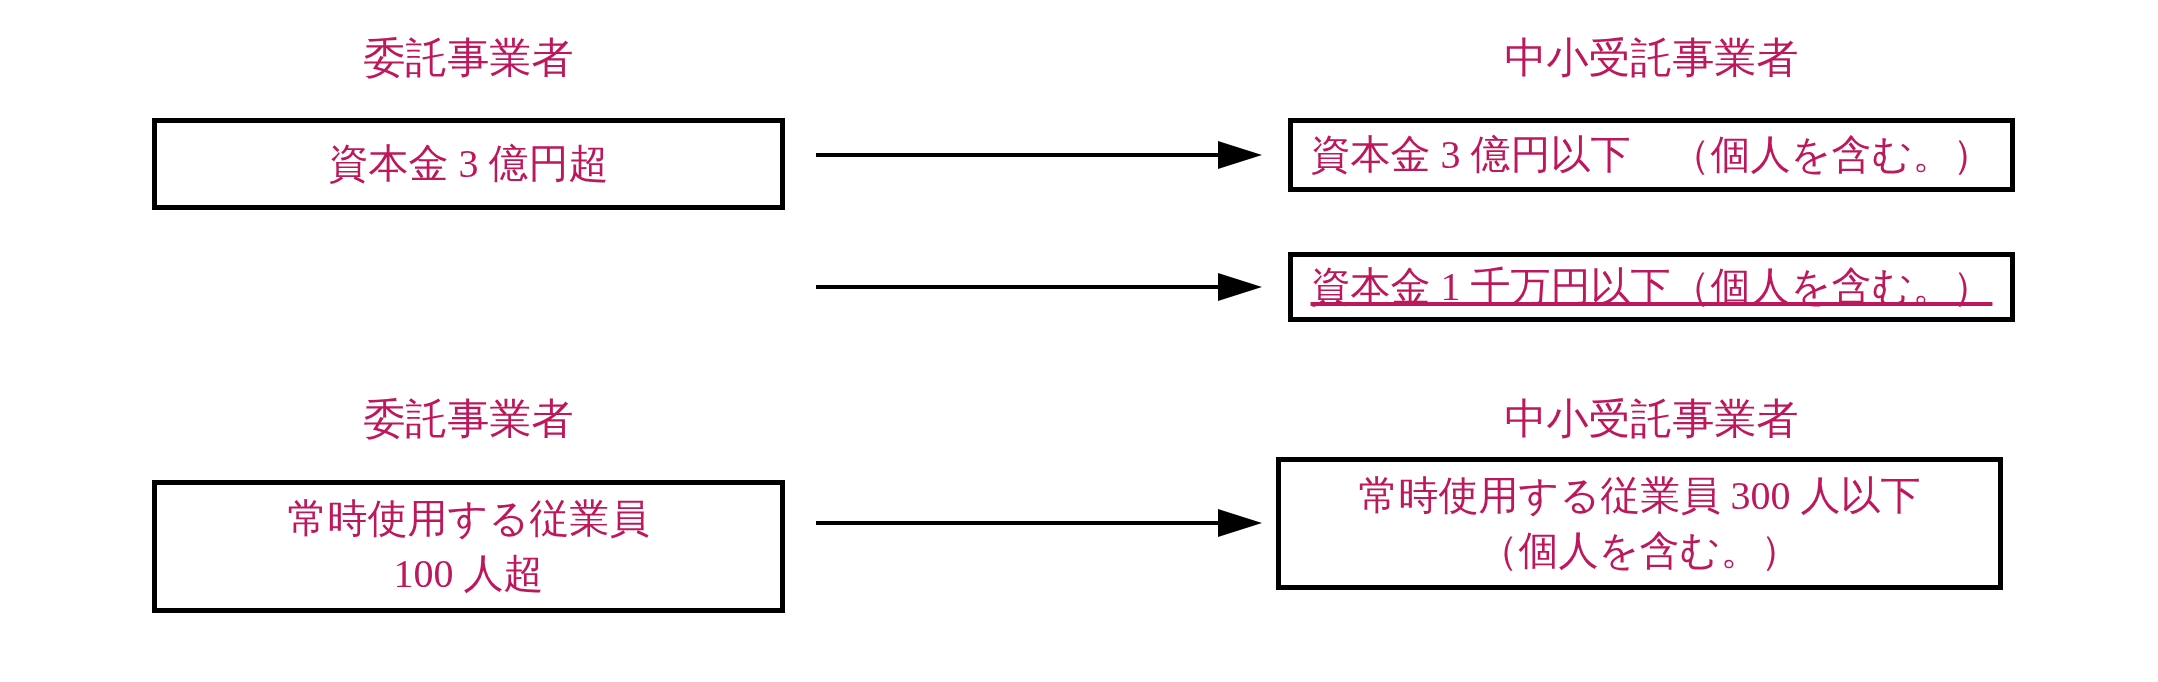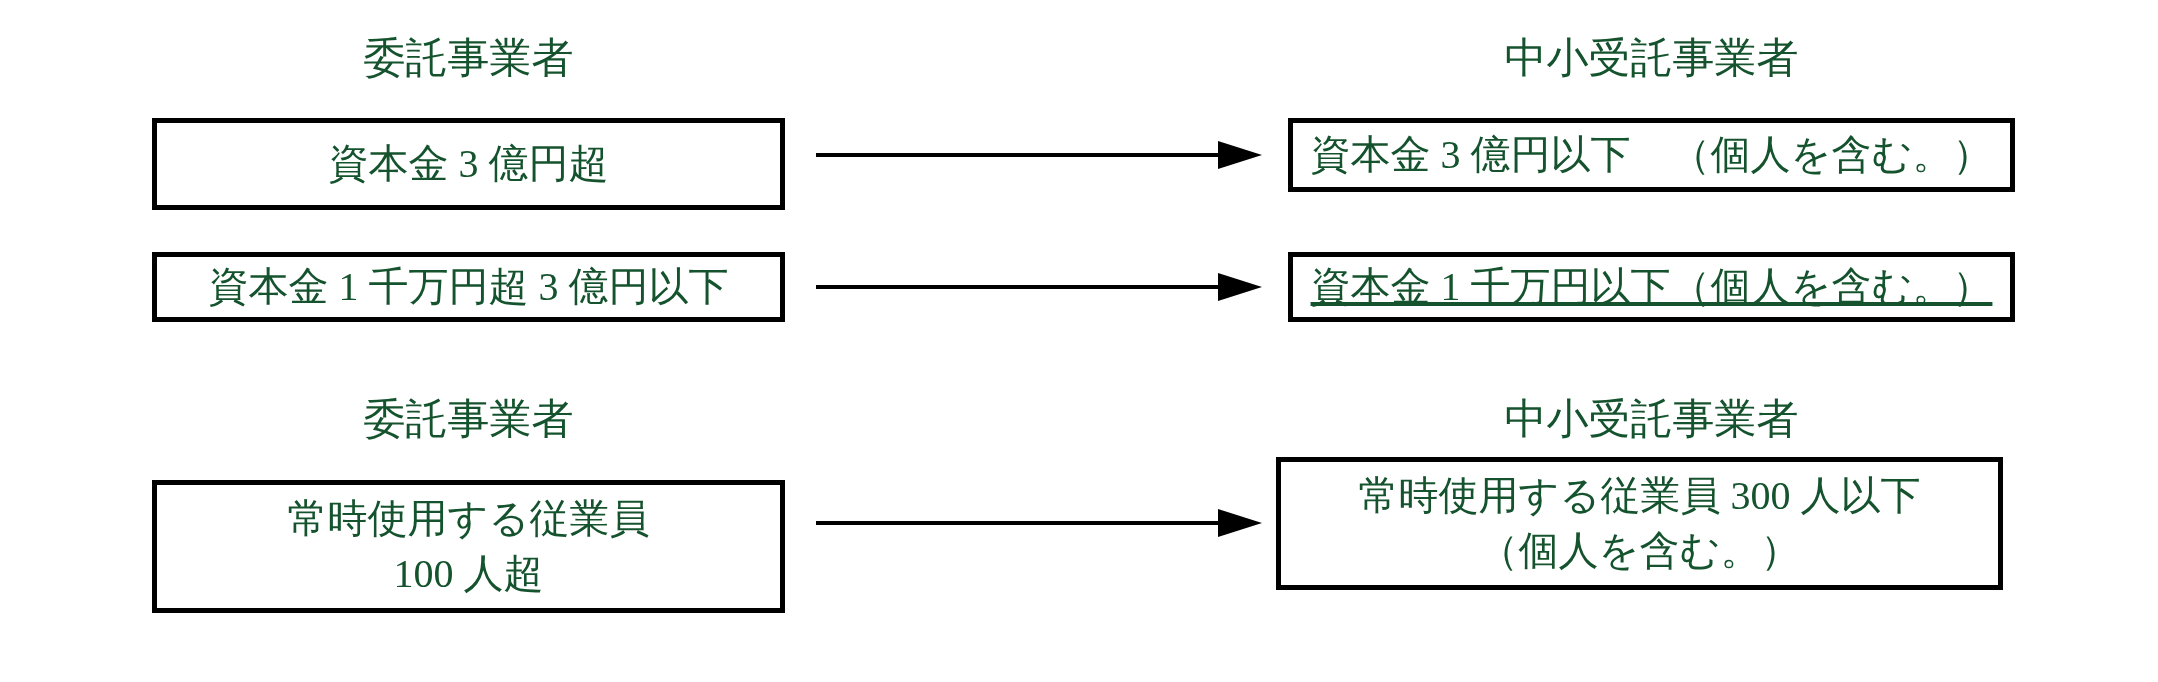--- a/index.html
+++ b/index.html
@@ -6,21 +6,21 @@
     margin: 0;
     padding: 0;
     background: #ffffff;
   }
   .canvas {
     position: relative;
     width: 2158px;
     height: 682px;
     background: #ffffff;
     font-family: "Liberation Serif", "DejaVu Serif", serif;
-    color: #14532d;
+    color: #be185d;
     overflow: hidden;
   }
   .heading {
     position: absolute;
     text-align: center;
     font-size: 42px;
     line-height: 52px;
     white-space: nowrap;
   }
   .box {
@@ -73,23 +73,20 @@
 
   <svg id="a-r1" class="arrow" width="446" height="32" viewBox="0 0 446 32">
     <line x1="0" y1="16" x2="406" y2="16" stroke="#000000" stroke-width="4"></line>
     <polygon points="402,2 402,30 446,16" fill="#000000"></polygon>
   </svg>
 
   <div id="b-r1-right" class="box">
     <span>資本金 3 億円以下　（個人を含む。）</span>
   </div>
 
-  <div id="b-r2-left" class="box">
-    <span>資本金 1 千万円超 3 億円以下</span>
-  </div>
 
   <svg id="a-r2" class="arrow" width="446" height="32" viewBox="0 0 446 32">
     <line x1="0" y1="16" x2="406" y2="16" stroke="#000000" stroke-width="4"></line>
     <polygon points="402,2 402,30 446,16" fill="#000000"></polygon>
   </svg>
 
   <div id="b-r2-right" class="box">
     <span>資本金 1 千万円以下（個人を含む。）</span>
   </div>
 

